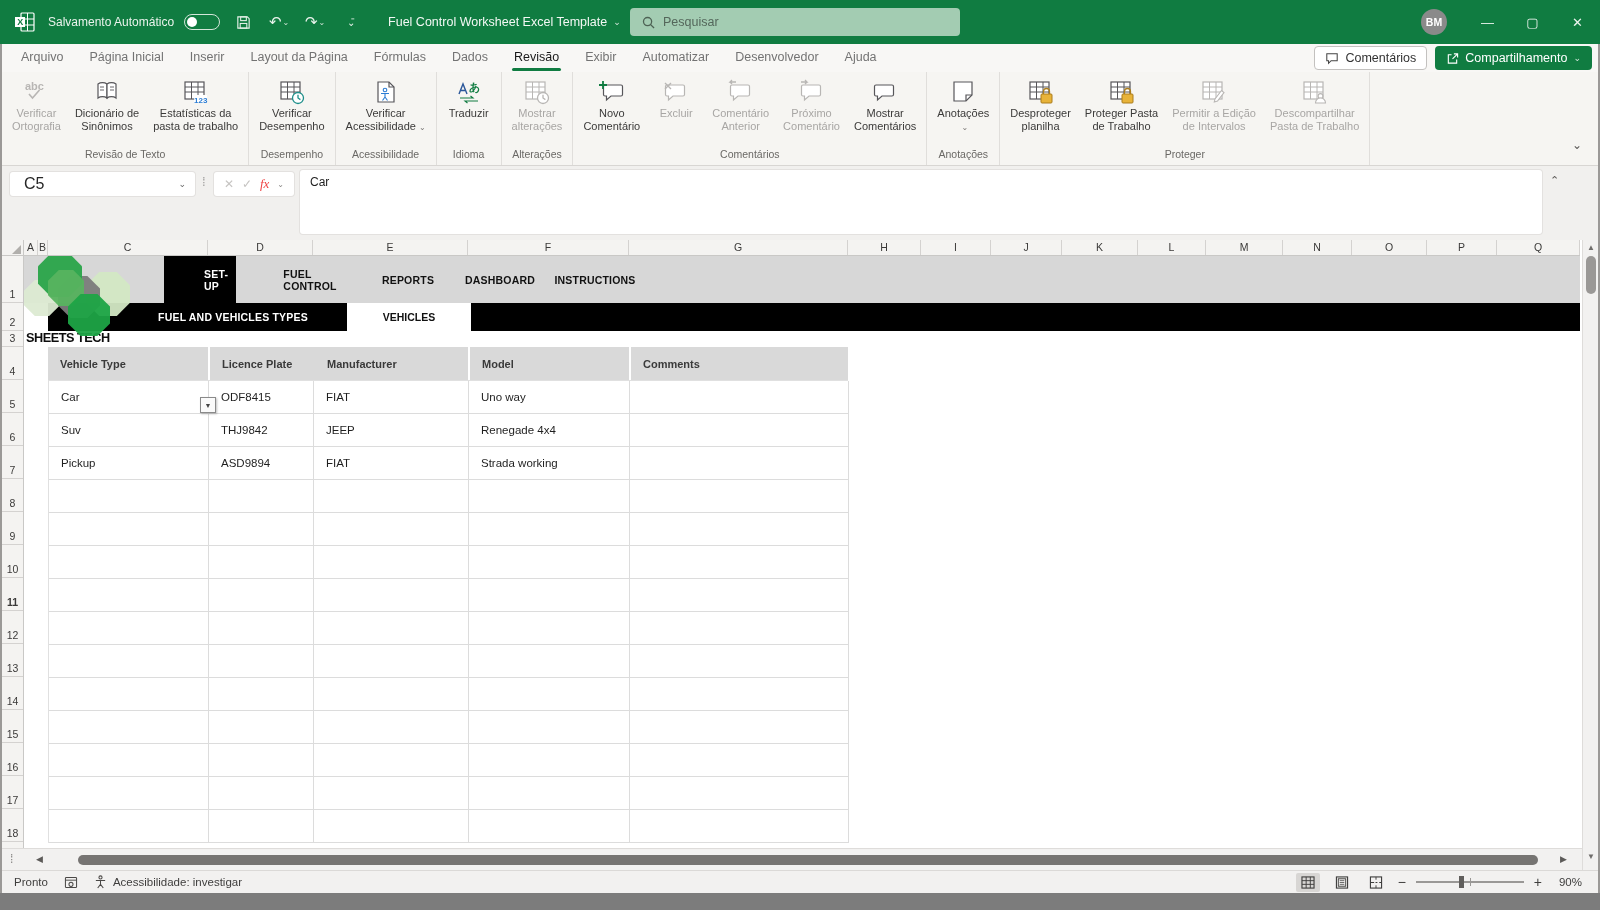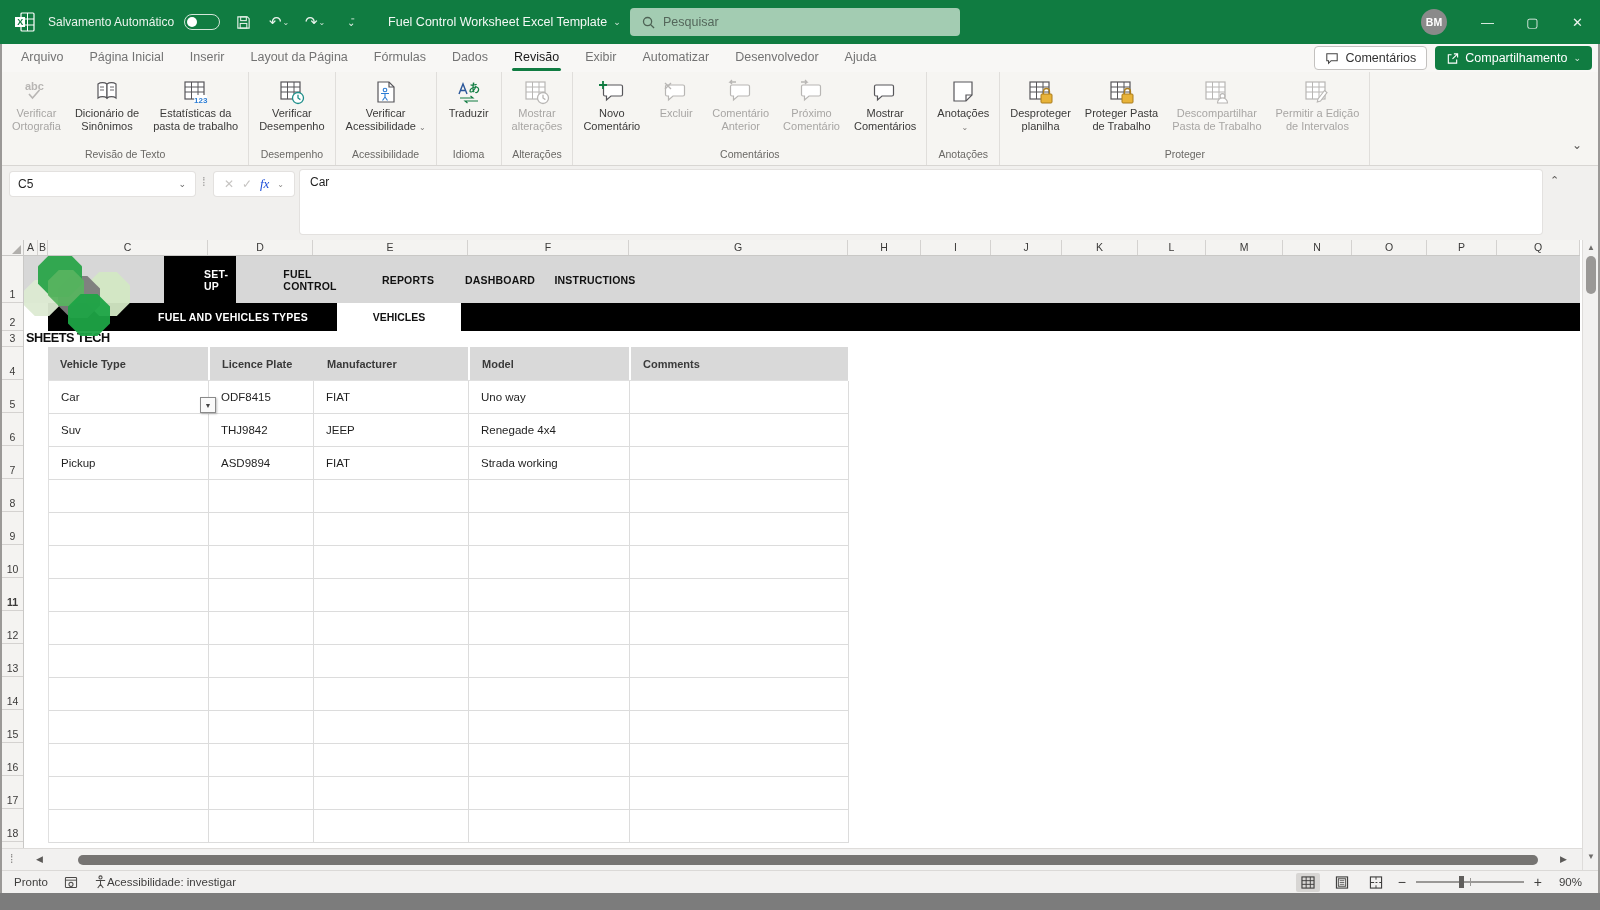--- a/index.html
+++ b/index.html
@@ -42,26 +42,26 @@
   .rbtn .ric { height:30px; display:flex; align-items:center; justify-content:center; }
   .rbtn .rline { font-size:11px; color:#3b3a39; line-height:13px; white-space:nowrap; text-align:center; }
   .rbtn.disabled .rline { color:#a8a6a4; }
   .rbtn .chev { font-size:8px; color:#7a7876; margin-left:3px; }
   .rglabel { text-align:center; font-size:10.5px; color:#6a6865; padding:2px 6px 5px 6px; white-space:nowrap; }
   .ribbon-collapse { position:absolute; right:18px; top:138px; font-size:12px; color:#5c5a58; }
 
   
   .formulabar { position:absolute; left:2px; top:166px; width:1596px; height:74px; background:#f1f0ee; }
   .namebox { position:absolute; left:8px; top:6px; width:185px; height:24px; background:#fff; border-radius:3px; display:flex; align-items:center; box-shadow:0 0 0 1px #e3e1df; }
-  .namebox .ref { font-size:12px; color:#262626; padding-left:8px; flex:1; }
+  .namebox .ref { font-size:16px; color:#262626; padding-left:14px; flex:1; }
   .namebox .chev { font-size:9px; color:#666; padding-right:9px; }
   .fb-dots { position:absolute; left:200px; top:8px; color:#a3a1a0; font-size:13px; letter-spacing:0; }
   .fxbox { position:absolute; left:212px; top:6px; width:80px; height:24px; background:#fff; border-radius:3px; box-shadow:0 0 0 1px #e3e1df; display:flex; align-items:center; justify-content:space-around; padding:0 6px; }
   .fxbox .dis { color:#c6c4c2; font-size:12px; }
-  .fxbox .fx { font-family:"Liberation Serif", serif; font-style:italic; font-size:13px; color:#1d4ed8; }
+  .fxbox .fx { font-family:"Liberation Serif", serif; font-style:italic; font-size:13px; color:#ef4444; }
   .fxbox .chev { font-size:8px; color:#8a8886; }
   .fb-input { position:absolute; left:298px; top:4px; width:1242px; height:64px; background:#fff; border-radius:3px; box-shadow:0 0 0 1px #e3e1df; font-size:12px; color:#1f1f1f; padding:5px 0 0 10px; }
   .fb-collapse { position:absolute; left:1548px; top:8px; font-size:11px; color:#5c5a58; }
 
   
   .colheaders { position:absolute; left:2px; top:240px; width:1578px; height:16px; display:flex; background:#f4f3f1; border-bottom:1px solid #c9c8c6; }
   .corner { width:22px; height:15px; position:relative; border-right:1px solid #c9c8c6; }
   .corner .tri { position:absolute; right:2px; bottom:1px; width:0; height:0; border-left:9px solid transparent; border-bottom:9px solid #b1afac; }
   .colcell { height:15px; border-right:1px solid #d4d2d0; font-size:10.5px; color:#3b3a39; text-align:center; line-height:15px; overflow:hidden; }
   .rowheaders { position:absolute; left:2px; top:256px; width:22px; height:592px; background:#f4f3f1; border-right:1px solid #c9c8c6; overflow:hidden; }
@@ -380,37 +380,37 @@
               </svg>
             </span>
             <div class="rline">Proteger Pasta</div>
             <div class="rline">de Trabalho</div>
           </div>
           <div class="rbtn disabled">
             <span class="ric">
               <svg width="28" height="26" viewBox="0 0 28 26">
                 <rect x="3" y="3" width="19" height="17" fill="#fff" stroke="#b8b6b4" stroke-width="1.2"></rect>
                 <path d="M3 8 h19 M3 13 h19 M9.5 3 v17 M16 3 v17" stroke="#b8b6b4" stroke-width="1"></path>
+                <path d="M15 20 l6.5 -8.5 2.5 2 -6.5 8.5 -3.2 1 z" fill="#fff" stroke="#b8b6b4" stroke-width="1.1"></path>
+              </svg>
+            </span>
+            <div class="rline">Permitir a Edição</div>
+            <div class="rline">de Intervalos</div>
+          </div>
+          <div class="rbtn disabled">
+            <span class="ric">
+              <svg width="28" height="26" viewBox="0 0 28 26">
+                <rect x="3" y="3" width="19" height="17" fill="#fff" stroke="#b8b6b4" stroke-width="1.2"></rect>
+                <path d="M3 8 h19 M3 13 h19 M9.5 3 v17 M16 3 v17" stroke="#b8b6b4" stroke-width="1"></path>
                 <circle cx="19.5" cy="17" r="2.4" fill="#fff" stroke="#b8b6b4" stroke-width="1.1"></circle>
                 <path d="M14.5 24 a5 5 0 0 1 10 0 z" fill="#fff" stroke="#b8b6b4" stroke-width="1.1"></path>
               </svg>
             </span>
             <div class="rline">Descompartilhar</div>
             <div class="rline">Pasta de Trabalho</div>
-          </div>
-          <div class="rbtn disabled">
-            <span class="ric">
-              <svg width="28" height="26" viewBox="0 0 28 26">
-                <rect x="3" y="3" width="19" height="17" fill="#fff" stroke="#b8b6b4" stroke-width="1.2"></rect>
-                <path d="M3 8 h19 M3 13 h19 M9.5 3 v17 M16 3 v17" stroke="#b8b6b4" stroke-width="1"></path>
-                <path d="M15 20 l6.5 -8.5 2.5 2 -6.5 8.5 -3.2 1 z" fill="#fff" stroke="#b8b6b4" stroke-width="1.1"></path>
-              </svg>
-            </span>
-            <div class="rline">Permitir a Edição</div>
-            <div class="rline">de Intervalos</div>
           </div>
         </div>
         <div class="rglabel">Proteger</div>
       </div>
     </div>
   <div class="ribbon-collapse">⌄</div>
 
   <div class="formulabar">
     <div class="namebox">
       <span class="ref">C5</span>
@@ -475,21 +475,21 @@
     <div class="banner2"></div>
     <div id="navtabs">
         <div class="navtab active" style="left: 140px; width: 72px;">SET-UP</div>
         <div class="navtab" style="left: 222px; width: 88px;">FUEL CONTROL</div>
         <div class="navtab" style="left: 330px; width: 68px;">REPORTS</div>
         <div class="navtab" style="left: 414px; width: 84px;">DASHBOARD</div>
         <div class="navtab" style="left: 508px; width: 86px;">INSTRUCTIONS</div>
       </div>
     <div id="subtabs">
         <div class="subtab-label" style="left: 104px; width: 210px;">FUEL AND VEHICLES TYPES</div>
-        <div class="subtab-box" style="left: 313px; width: 124px;">VEHICLES</div>
+        <div class="subtab-box" style="left: 323px; width: 124px;">VEHICLES</div>
       </div>
     <div id="logo">
         <div class="hex" style="left: 0px; top: 24px; width: 36px; height: 36px; background: rgb(220, 234, 210); opacity: 0.95; z-index: 3;"></div>
         <div class="hex" style="left: 62px; top: 16px; width: 44px; height: 44px; background: rgb(211, 232, 196); opacity: 0.95; z-index: 3;"></div>
         <div class="hex" style="left: 34px; top: 20px; width: 42px; height: 42px; background: rgb(123, 123, 123); opacity: 0.95; z-index: 3;"></div>
         <div class="hex" style="left: 14px; top: -3px; width: 44px; height: 44px; background: rgb(41, 164, 73); opacity: 0.95; z-index: 3;"></div>
         <div class="hex" style="left: 24px; top: 14px; width: 36px; height: 36px; background: rgb(87, 179, 95); opacity: 0.95; z-index: 3;"></div>
         <div class="hex" style="left: 44px; top: 38px; width: 42px; height: 42px; background: rgb(30, 164, 70); opacity: 0.95; z-index: 3;"></div>
       </div>
     <div class="logo-text">SHEETS TECH</div>
@@ -589,21 +589,21 @@
   </div>
 
   <div class="statusbar">
     <div class="sb-left">
       <span>Pronto</span>
       <svg width="14" height="13" viewBox="0 0 15 14">
           <rect x="1.5" y="1.5" width="12" height="11" rx="1" fill="none" stroke="#4a4846" stroke-width="1.1"></rect>
           <path d="M1.5 4.5 h12" stroke="#4a4846" stroke-width="1"></path>
           <circle cx="7.5" cy="9" r="2.2" fill="none" stroke="#4a4846" stroke-width="1.1"></circle>
         </svg>
-      <span style="display:flex;align-items:center;">
+      <span style="display:flex;align-items:center;gap:6px;">
         <svg width="13" height="14" viewBox="0 0 14 15">
             <circle cx="7" cy="2.6" r="1.7" fill="none" stroke="#4a4846" stroke-width="1.1"></circle>
             <path d="M2 6 h10 M7 6 v4 M7 10 l-3 4 M7 10 l3 4" fill="none" stroke="#4a4846" stroke-width="1.1"></path>
           </svg>
         <span>Acessibilidade: investigar</span>
       </span>
     </div>
     <div class="sb-right">
       <span class="viewbtn active">
         <svg width="14" height="13" viewBox="0 0 15 14">

